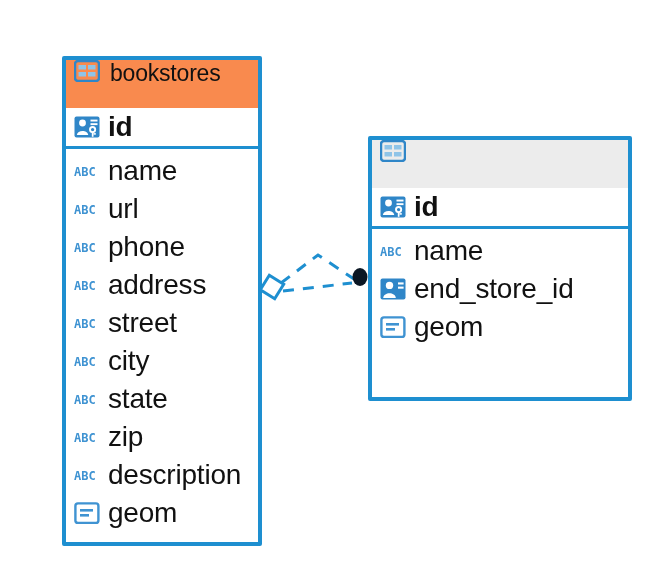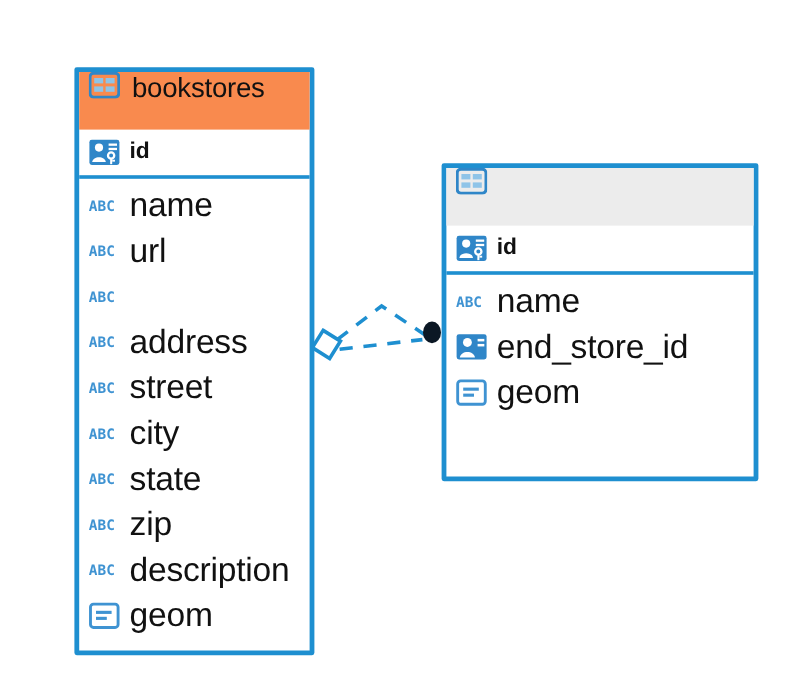--- a/index.html
+++ b/index.html
@@ -75,21 +75,21 @@
     height: 38px;
     padding: 0 8px;
     gap: 8px;
   }
   .field-label {
     font-size: 28px;
     color: #111111;
     white-space: nowrap;
     letter-spacing: -0.2px;
   }
-  .field-label.bold { font-weight: bold; font-size: 19px; }
+  .field-label.bold { font-weight: bold; font-size: 28px; }
 
   
   .icon {
     flex: 0 0 auto;
     display: block;
     line-height: 0;
   }
   .icon svg { display: block; }
 
   
@@ -159,20 +159,21 @@
         </span>
         <span class="field-label">url</span>
       </div>
 
       <div class="field-row">
         <span class="icon">
           <svg width="26" height="14" viewBox="0 0 26 14">
             <text x="0" y="11.5" font-family="'DejaVu Sans Mono', monospace" font-size="12" font-weight="bold" fill="#3f93d2">ABC</text>
           </svg>
         </span>
+        <span class="field-label">phone</span>
       </div>
 
       <div class="field-row">
         <span class="icon">
           <svg width="26" height="14" viewBox="0 0 26 14">
             <text x="0" y="11.5" font-family="'DejaVu Sans Mono', monospace" font-size="12" font-weight="bold" fill="#3f93d2">ABC</text>
           </svg>
         </span>
         <span class="field-label">address</span>
       </div>

